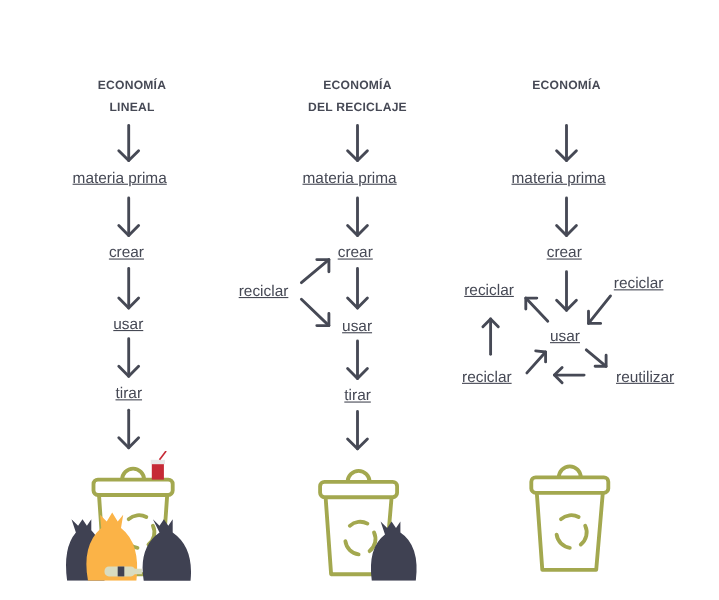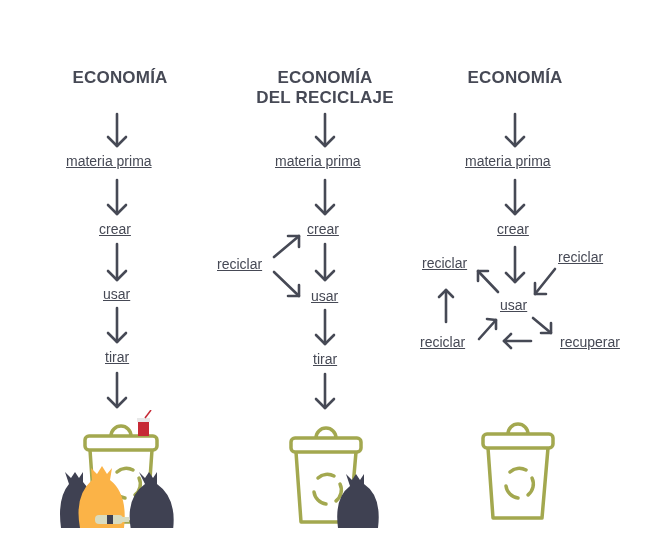--- a/index.html
+++ b/index.html
@@ -1,26 +1,27 @@
 <!DOCTYPE html>
 <html><head>
 <meta charset="utf-8">
 <style>
   html,body{margin:0;padding:0;background:#ffffff;}
   body{width:654px;height:545px;position:relative;overflow:hidden;font-family:"Liberation Sans",sans-serif;color:#4a4d5a;}
-  .title{position:absolute;text-align:center;font-weight:bold;font-size:17px;line-height:20px;color:#464955;letter-spacing:0.2px;}
+  .title{position:absolute;text-align:center;font-weight:bold;font-size:11px;line-height:20px;color:#464955;letter-spacing:0.2px;}
   .lbl{position:absolute;font-size:14px;color:#464955;white-space:nowrap;text-decoration:underline;}
   svg.arrows{position:absolute;left:0;top:0;}
   .icon{position:absolute;}
 </style>
 </head>
 <body>
 
 <div class="title" style="left:40px;top:68px;width:160px;">
   <div>ECONOMÍA</div>
+  <div>LINEAL</div>
 </div>
 <div class="title" style="left:240px;top:68px;width:170px;">
   <div>ECONOMÍA</div>
   <div>DEL RECICLAJE</div>
 </div>
 <div class="title" style="left:435px;top:68px;width:160px;">
   <div>ECONOMÍA</div>
 </div>
 
 <svg class="arrows" width="654" height="545" fill="none" stroke="#464955" stroke-width="2.6" stroke-linecap="round" stroke-linejoin="round">
@@ -122,21 +123,21 @@
 <div class="lbl" style="left:275px;top:153px;">materia prima</div>
 <div class="lbl" style="left:307px;top:221px;">crear</div>
 <div class="lbl" style="left:311px;top:288px;">usar</div>
 <div class="lbl" style="left:313px;top:351px;">tirar</div>
 <div class="lbl" style="left:217px;top:256px;">reciclar</div>
 
 <div class="lbl" style="left:465px;top:153px;">materia prima</div>
 <div class="lbl" style="left:497px;top:221px;">crear</div>
 <div class="lbl" style="left:500px;top:297px;">usar</div>
 <div class="lbl" style="left:558px;top:249px;">reciclar</div>
-<div class="lbl" style="left:560px;top:334px;">recuperar</div>
+<div class="lbl" style="left:560px;top:334px;">reutilizar</div>
 <div class="lbl" style="left:420px;top:334px;">reciclar</div>
 <div class="lbl" style="left:422px;top:255px;">reciclar</div>
 
 <svg class="icon" style="left:55px;top:410px;" width="130" height="118" viewBox="0 0 130 118">
   <g fill="none" stroke="#a3a84f" stroke-width="3.5" stroke-linejoin="round">
     <path d="M56,26 a10,10 0 0 1 20,0"></path>
     <rect x="30" y="26" width="72" height="14" rx="4"></rect>
     <path d="M35,40 L40,112 L92,112 L97,40"></path>
   </g>
   <g fill="none" stroke="#a3a84f" stroke-width="3.5" stroke-linecap="round">

